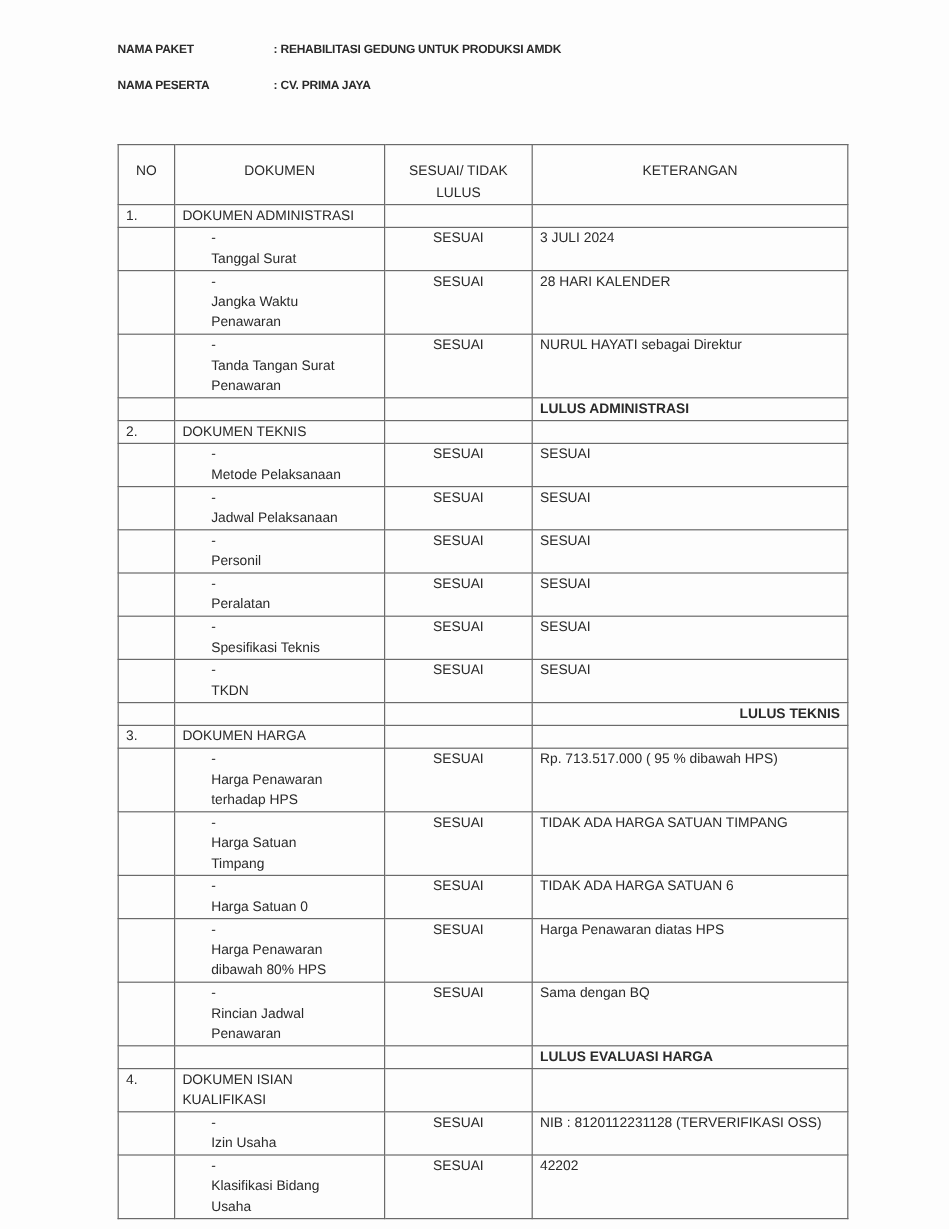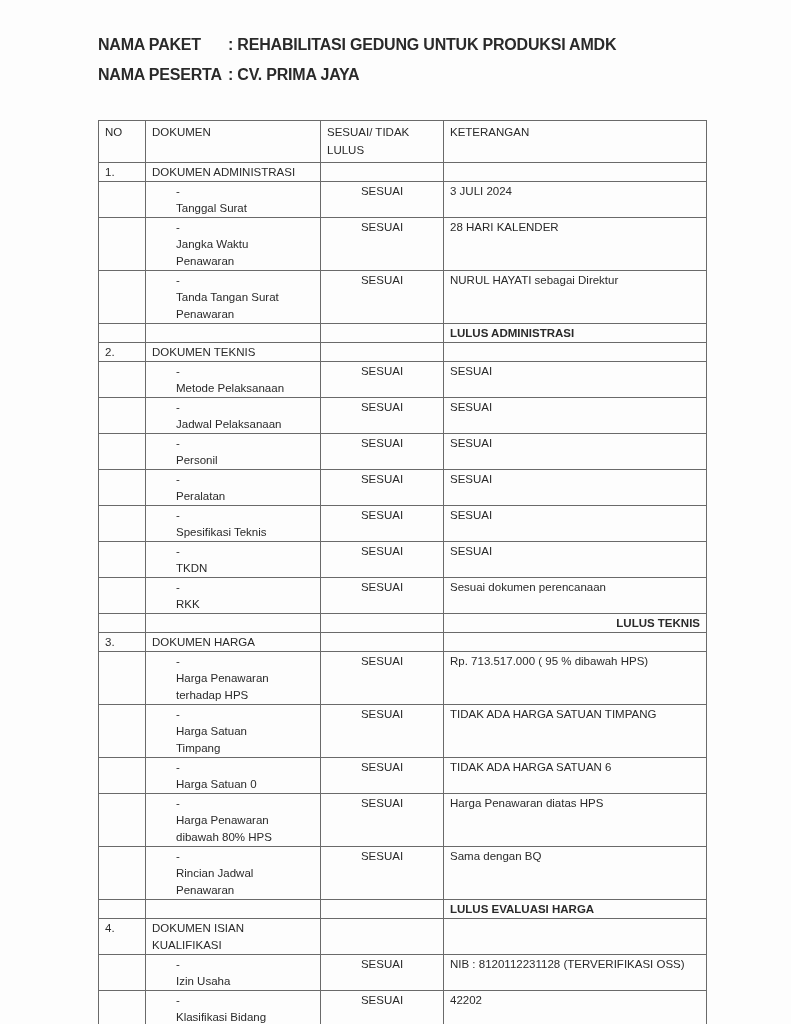--- a/index.html
+++ b/index.html
@@ -1,35 +1,35 @@
 <!DOCTYPE html>
 <html><head>
 <meta charset="utf-8">
 <style>
   html, body { margin: 0; padding: 0; }
   body {
     width: 791px; height: 1024px; background: #fdfdfd;
     position: relative; overflow: hidden;
     font-family: "Liberation Sans", sans-serif; color: #2a2a2a;
   }
-  .hdr { position: absolute; left: 98px; font-size: 16px; font-weight: bold; letter-spacing: -0.2px; }
+  .hdr { position: absolute; left: 98px; font-size: 10px; font-weight: bold; letter-spacing: -0.2px; }
   .hdr .lbl { display: inline-block; width: 130px; }
   #hdr1 { top: 36px; }
   #hdr2 { top: 66px; }
   table {
     position: absolute; left: 98px; top: 120px;
     border-collapse: collapse; table-layout: fixed;
     width: 608px; font-size: 11.5px;
   }
   td, th {
     border: 1px solid #6a6a6a; padding: 1px 6px 0 6px;
     vertical-align: top; line-height: 17px; font-weight: normal;
   }
   col.c0 { width: 47px; } col.c1 { width: 175px; } col.c2 { width: 123px; } col.c3 { width: 263px; }
-  th { text-align: left; line-height: 18px; padding-top: 2px; }
+  th { text-align: center; line-height: 18px; padding-top: 13px; }
   td.st { text-align: center; }
   td.sub { padding-left: 30px; }
   td.sub .dash { display: inline-block; width: 22px; vertical-align: top; }
   td.sub .txt { display: inline-block; width: 118px; vertical-align: top; }
   .bold { font-weight: bold; }
 </style>
 </head>
 <body>
 
 <div class="hdr" id="hdr1">
@@ -120,26 +120,20 @@
         <td class="sub"><span class="dash">-</span><span class="txt">Spesifikasi Teknis</span></td>
         <td class="st">SESUAI</td>
         <td>SESUAI</td>
       </tr>
       <tr style="height: 18px;">
         <td></td>
         <td class="sub"><span class="dash">-</span><span class="txt">TKDN</span></td>
         <td class="st">SESUAI</td>
         <td>SESUAI</td>
       </tr>
-      <tr style="height: 18px;">
-        <td></td>
-        <td class="sub"><span class="dash">-</span><span class="txt">RKK</span></td>
-        <td class="st">SESUAI</td>
-        <td>Sesuai dokumen perencanaan</td>
-      </tr>
       <tr style="height: 19px; text-align: right;">
         <td></td>
         <td></td>
         <td></td>
         <td class="bold">LULUS TEKNIS</td>
       </tr>
       <tr style="height: 18px;">
         <td>3.</td>
         <td>DOKUMEN HARGA</td>
         <td></td>

